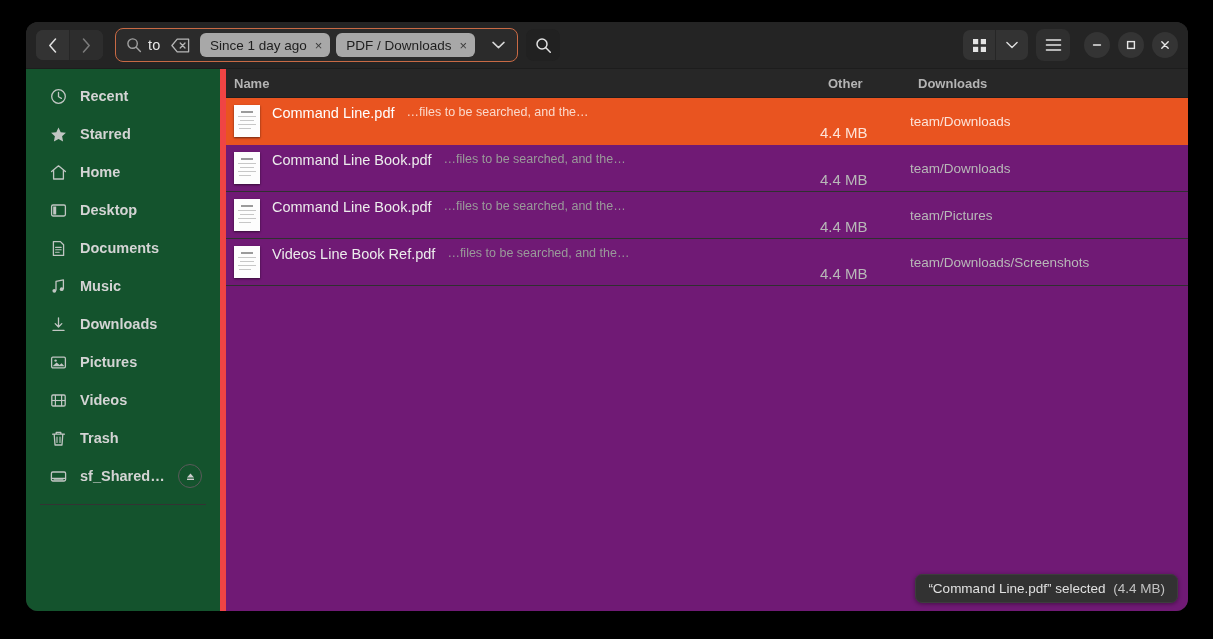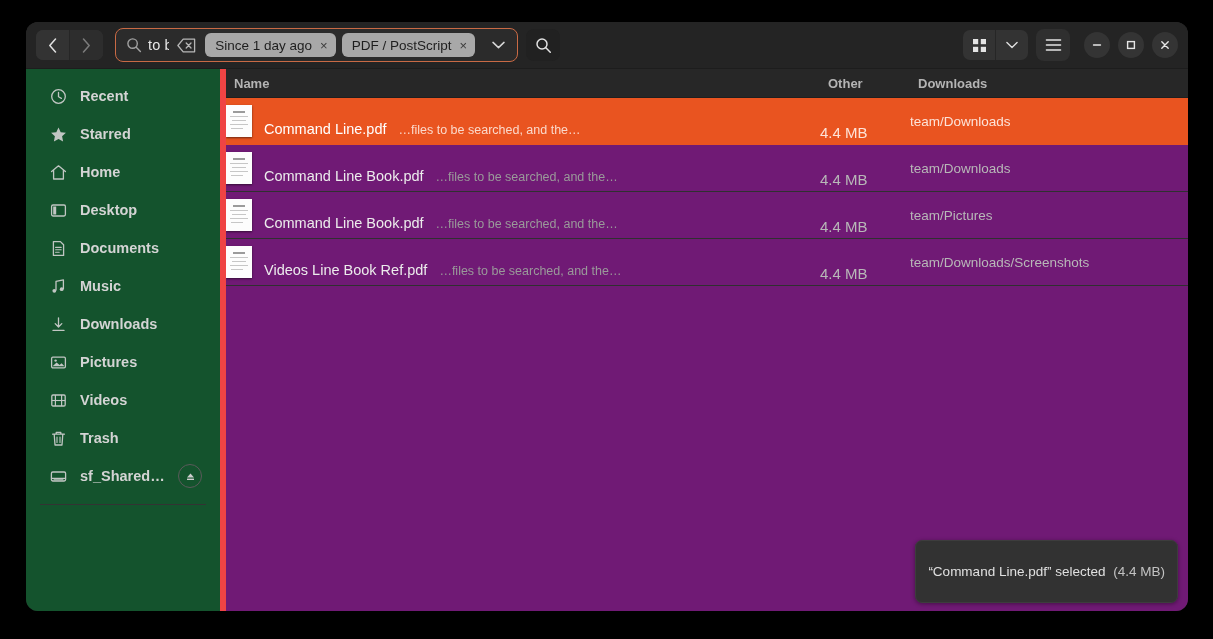--- a/index.html
+++ b/index.html
@@ -100,21 +100,21 @@
   .c-name{flex:1;padding-left:8px;}
   .c-size{width:90px;}
   .c-loc{width:270px;}
 
   .rows{flex:1;overflow:hidden;}
   .row{
     display:flex;align-items:center;height:46px;
     border-bottom:1px solid #303030;color:#dcdcdc;cursor:default;
   }
   .row.selected{background:#e95420;border-bottom-color:#e95420;}
-  .r-name{flex:1;display:flex;align-items:flex-end;gap:12px;min-width:0;}
+  .r-name{flex:1;display:flex;align-items:flex-start;gap:12px;padding-left:8px;min-width:0;}
   .thumb{
     width:26px;height:32px;background:#fdfdfd;flex:none;position:relative;
     box-shadow:0 1px 2px rgba(0,0,0,.55);overflow:hidden;
   }
   .thumb i{position:absolute;left:4px;right:4px;height:1px;background:#c7c7c7;display:block;}
   .thumb i.t1{top:6px;left:7px;right:7px;height:2px;background:#9b9b9b;}
   .thumb i.t2{top:11px;}
   .thumb i.t3{top:15px;left:6px;right:6px;}
   .thumb i.t4{top:19px;}
   .thumb i.t5{top:23px;left:5px;right:9px;}
@@ -122,21 +122,21 @@
   .fsnippet{font-size:12.5px;color:#9a9a9a;white-space:nowrap;overflow:hidden;text-overflow:ellipsis;}
   .row.selected .fname{color:#ffffff;}
   .row.selected .fsnippet{color:#fbd9cb;}
   .r-size{width:90px;font-size:15px;color:#b8b8b8;margin-top:23px;}
   .r-loc{width:270px;font-size:13.5px;color:#b8b8b8;white-space:nowrap;overflow:hidden;text-overflow:ellipsis;padding-right:8px;}
   .row.selected .r-size,.row.selected .r-loc{color:#fde3d8;}
 
   .statusbar{
     position:absolute;right:10px;bottom:8px;
     background:#323232;border:1px solid #3d3d3d;border-radius:7px;
-    padding:23px 12px;color:#e0e0e0;font-size:13.5px;white-space:nowrap;
+    padding:6px 12px;color:#e0e0e0;font-size:13.5px;white-space:nowrap;
     box-shadow:0 1px 4px rgba(0,0,0,.4);
   }
   .statusbar .sz{color:#c2c2c2;margin-left:4px;}
 </style>
 </head>
 <body>
 
 <div class="window">
 
   <div class="headerbar">
@@ -166,21 +166,21 @@
         <svg width="19" height="15" viewBox="0 0 19 15">
           <path d="M6.2 1.2 L17.6 1.2 L17.6 13.8 L6.2 13.8 L0.9 7.5 Z" stroke="#cfcfcf" stroke-width="1.3" fill="none" stroke-linejoin="round"></path>
           <path d="M9.2 5 L14 10 M14 5 L9.2 10" stroke="#cfcfcf" stroke-width="1.3" stroke-linecap="round"></path>
         </svg>
       </span>
       <div class="chip">
         <span>Since 1 day ago</span>
         <span class="x">×</span>
       </div>
       <div class="chip">
-        <span>PDF / PostScript</span>
+        <span>PDF / Downloads</span>
         <span class="x">×</span>
       </div>
       <div class="chipcaret">
         <svg width="13" height="8" viewBox="0 0 13 8">
             <path d="M1 1.4 L6.5 6.6 L12 1.4" stroke="#d6d6d6" stroke-width="1.5" fill="none" stroke-linecap="round" stroke-linejoin="round"></path>
           </svg>
       </div>
     </div>
 
     <div class="iconbtn flat">

